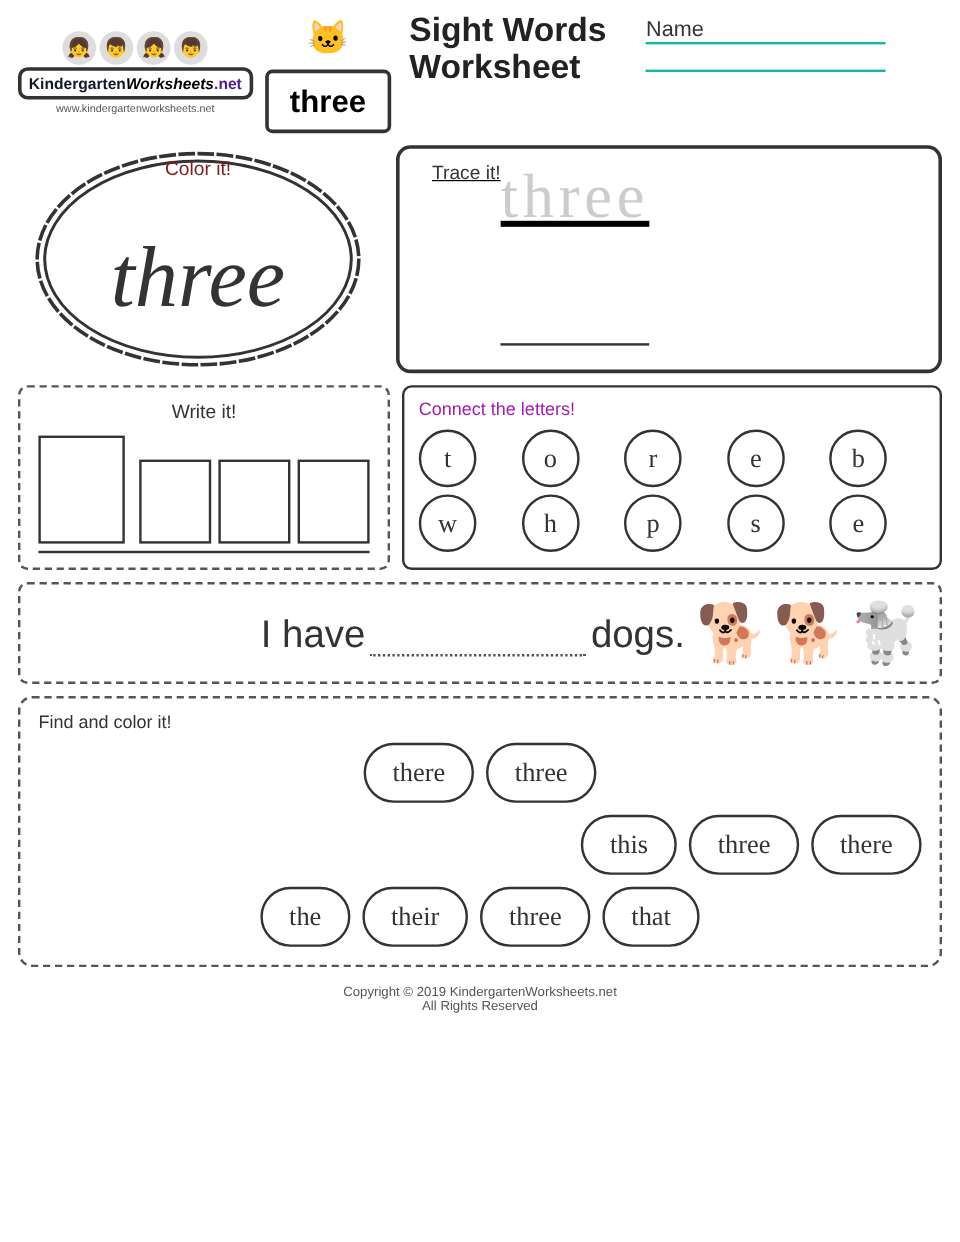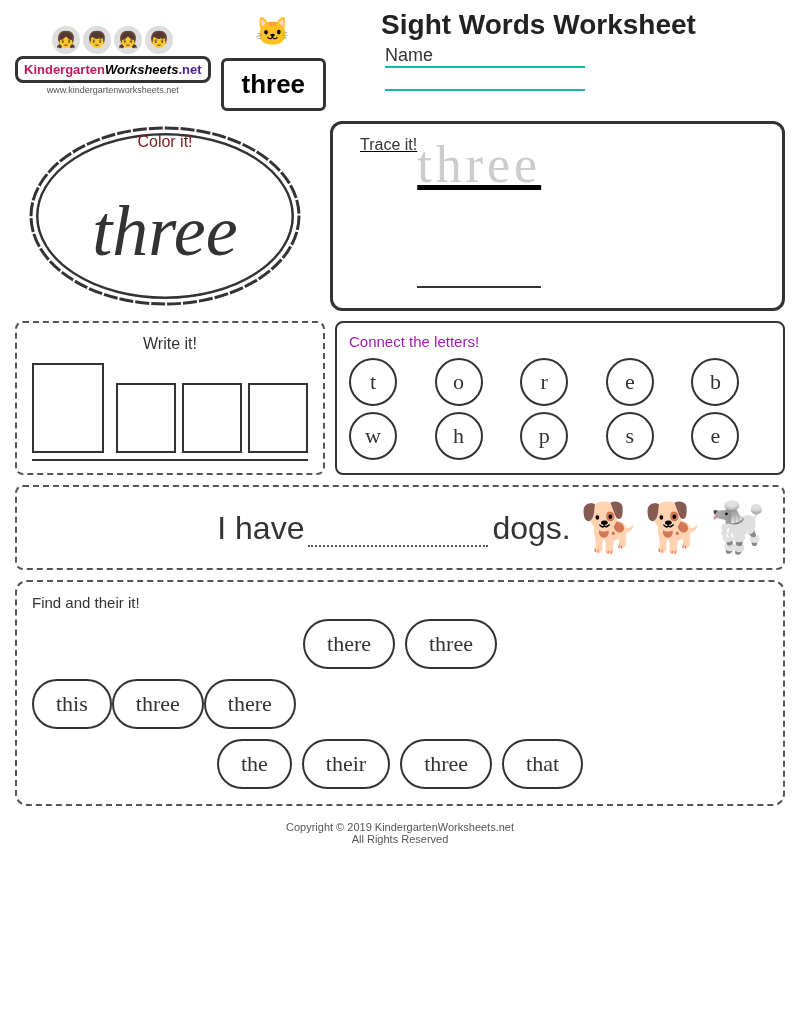--- a/index.html
+++ b/index.html
@@ -27,21 +27,21 @@
     .logo-box {
       border: 3px solid #333;
       border-radius: 8px;
       padding: 3px 6px;
       font-size: 13px;
       font-weight: bold;
       color: #333;
       background: #fff;
       line-height: 1.2;
     }
-    .logo-box span.kinder { color: #be185d; }
+    .logo-box span.kinder { color: #0f172a; }
     .logo-box span.worksheets { font-style: italic; color: #000; }
     .logo-box span.net { color: #4c1d95; text-align: right; }
     .logo-url {
       font-size: 9px;
       color: #555;
       margin-top: 2px;
     }
     .logo-icons {
       display: flex;
       gap: 3px;
@@ -66,23 +66,22 @@
       border-radius: 6px;
       padding: 8px 18px;
       font-size: 26px;
       font-weight: bold;
       min-width: 100px;
       text-align: center;
       margin-top: 10px;
     }
     .title-area {
       display: flex;
-      flex-direction: column;
+      flex-direction: row;
       justify-content: space-between;
-      margin-left: 40px;
     }
     .sight-words-title {
       font-size: 28px;
       font-weight: bold;
       color: #222;
       line-height: 1.1;
     }
     .name-line {
       font-size: 18px;
       color: #333;
@@ -417,25 +416,25 @@
       <span>I have</span><span class="sentence-blank">&nbsp;&nbsp;&nbsp;&nbsp;&nbsp;&nbsp;&nbsp;&nbsp;&nbsp;&nbsp;&nbsp;&nbsp;&nbsp;</span><span>dogs.</span>
     </div>
     <div class="dogs-image">
       <span>🐕</span>
       <span>🐕</span>
       <span>🐩</span>
     </div>
   </div>
 
   <div class="find-color-section">
-    <div class="find-color-label">Find and their it!</div>
+    <div class="find-color-label">Find and color it!</div>
     <div class="word-ovals-grid">
       <div class="word-oval">there</div>
       <div class="word-oval">three</div>
-      <div style="width:100%; display:flex; justify-content:flex-start; align-items:center;">
+      <div style="width:100%; display:flex; gap:10px; justify-content:flex-end; align-items:center;">
         <div class="word-oval">this</div>
         <div class="word-oval">three</div>
         <div class="word-oval">there</div>
       </div>
       <div style="width:100%; display:flex; gap:10px; justify-content:center; align-items:center;">
         <div class="word-oval">the</div>
         <div class="word-oval">their</div>
         <div class="word-oval">three</div>
         <div class="word-oval">that</div>
       </div>

